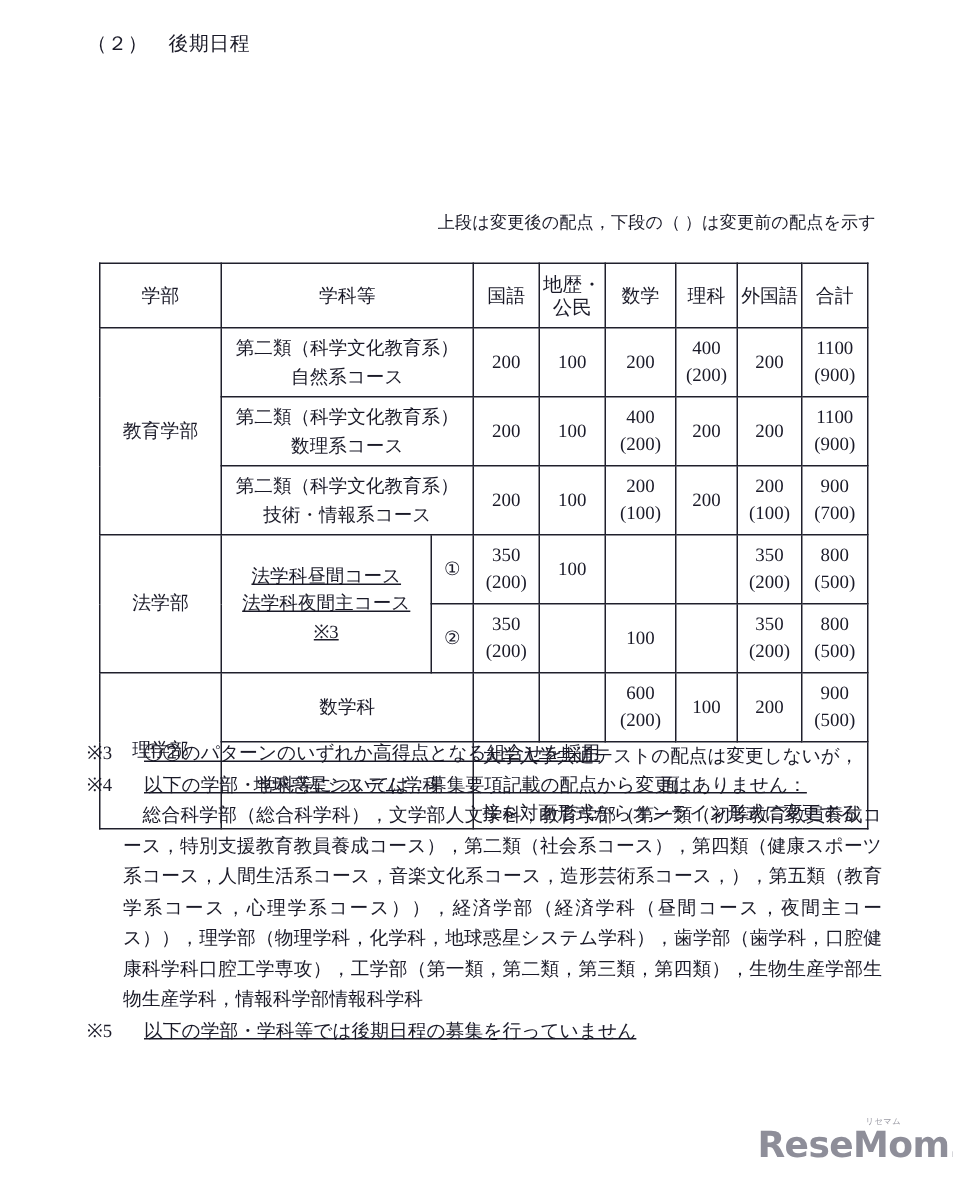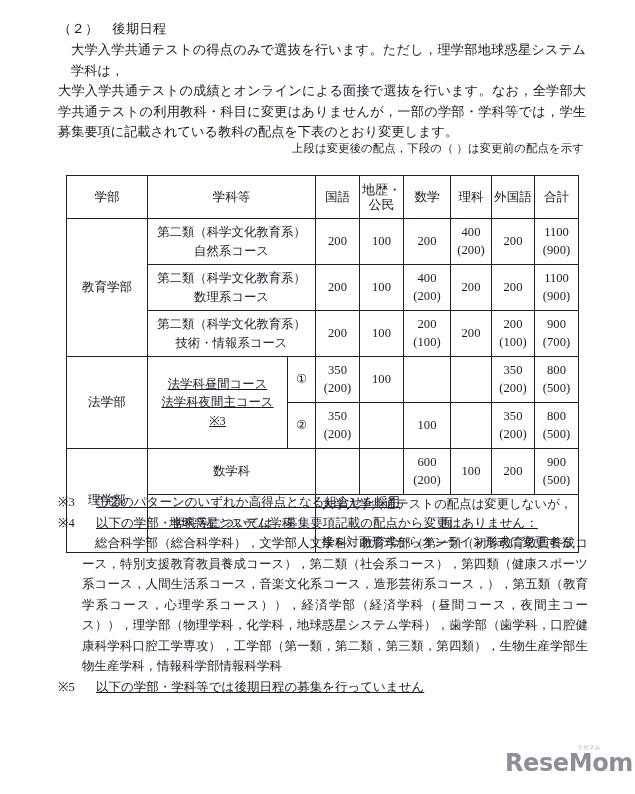--- a/index.html
+++ b/index.html
@@ -189,24 +189,20 @@
     letter-spacing: 0.3px;
   }
 </style>
 </head>
 <body>
 
 <div class="page">
 
   <div class="heading">（２）　後期日程</div>
 
-  <div class="intro">
-    <p class="ind">大学入学共通テストの得点のみで選抜を行います。ただし，理学部地球惑星システム学科は，</p>
-    <p>大学入学共通テストの成績とオンラインによる面接で選抜を行います。なお，全学部大学共通テストの利用教科・科目に変更はありませんが，一部の学部・学科等では，学生募集要項に記載されている教科の配点を下表のとおり変更します。</p>
-  </div>
 
   <div class="table-note">上段は変更後の配点，下段の（ ）は変更前の配点を示す</div>
 
   <div class="table-wrap">
     <table class="scores">
       <colgroup>
         <col style="width:81px">
         <col style="width:140px">
         <col style="width:28px">
         <col style="width:44px">

